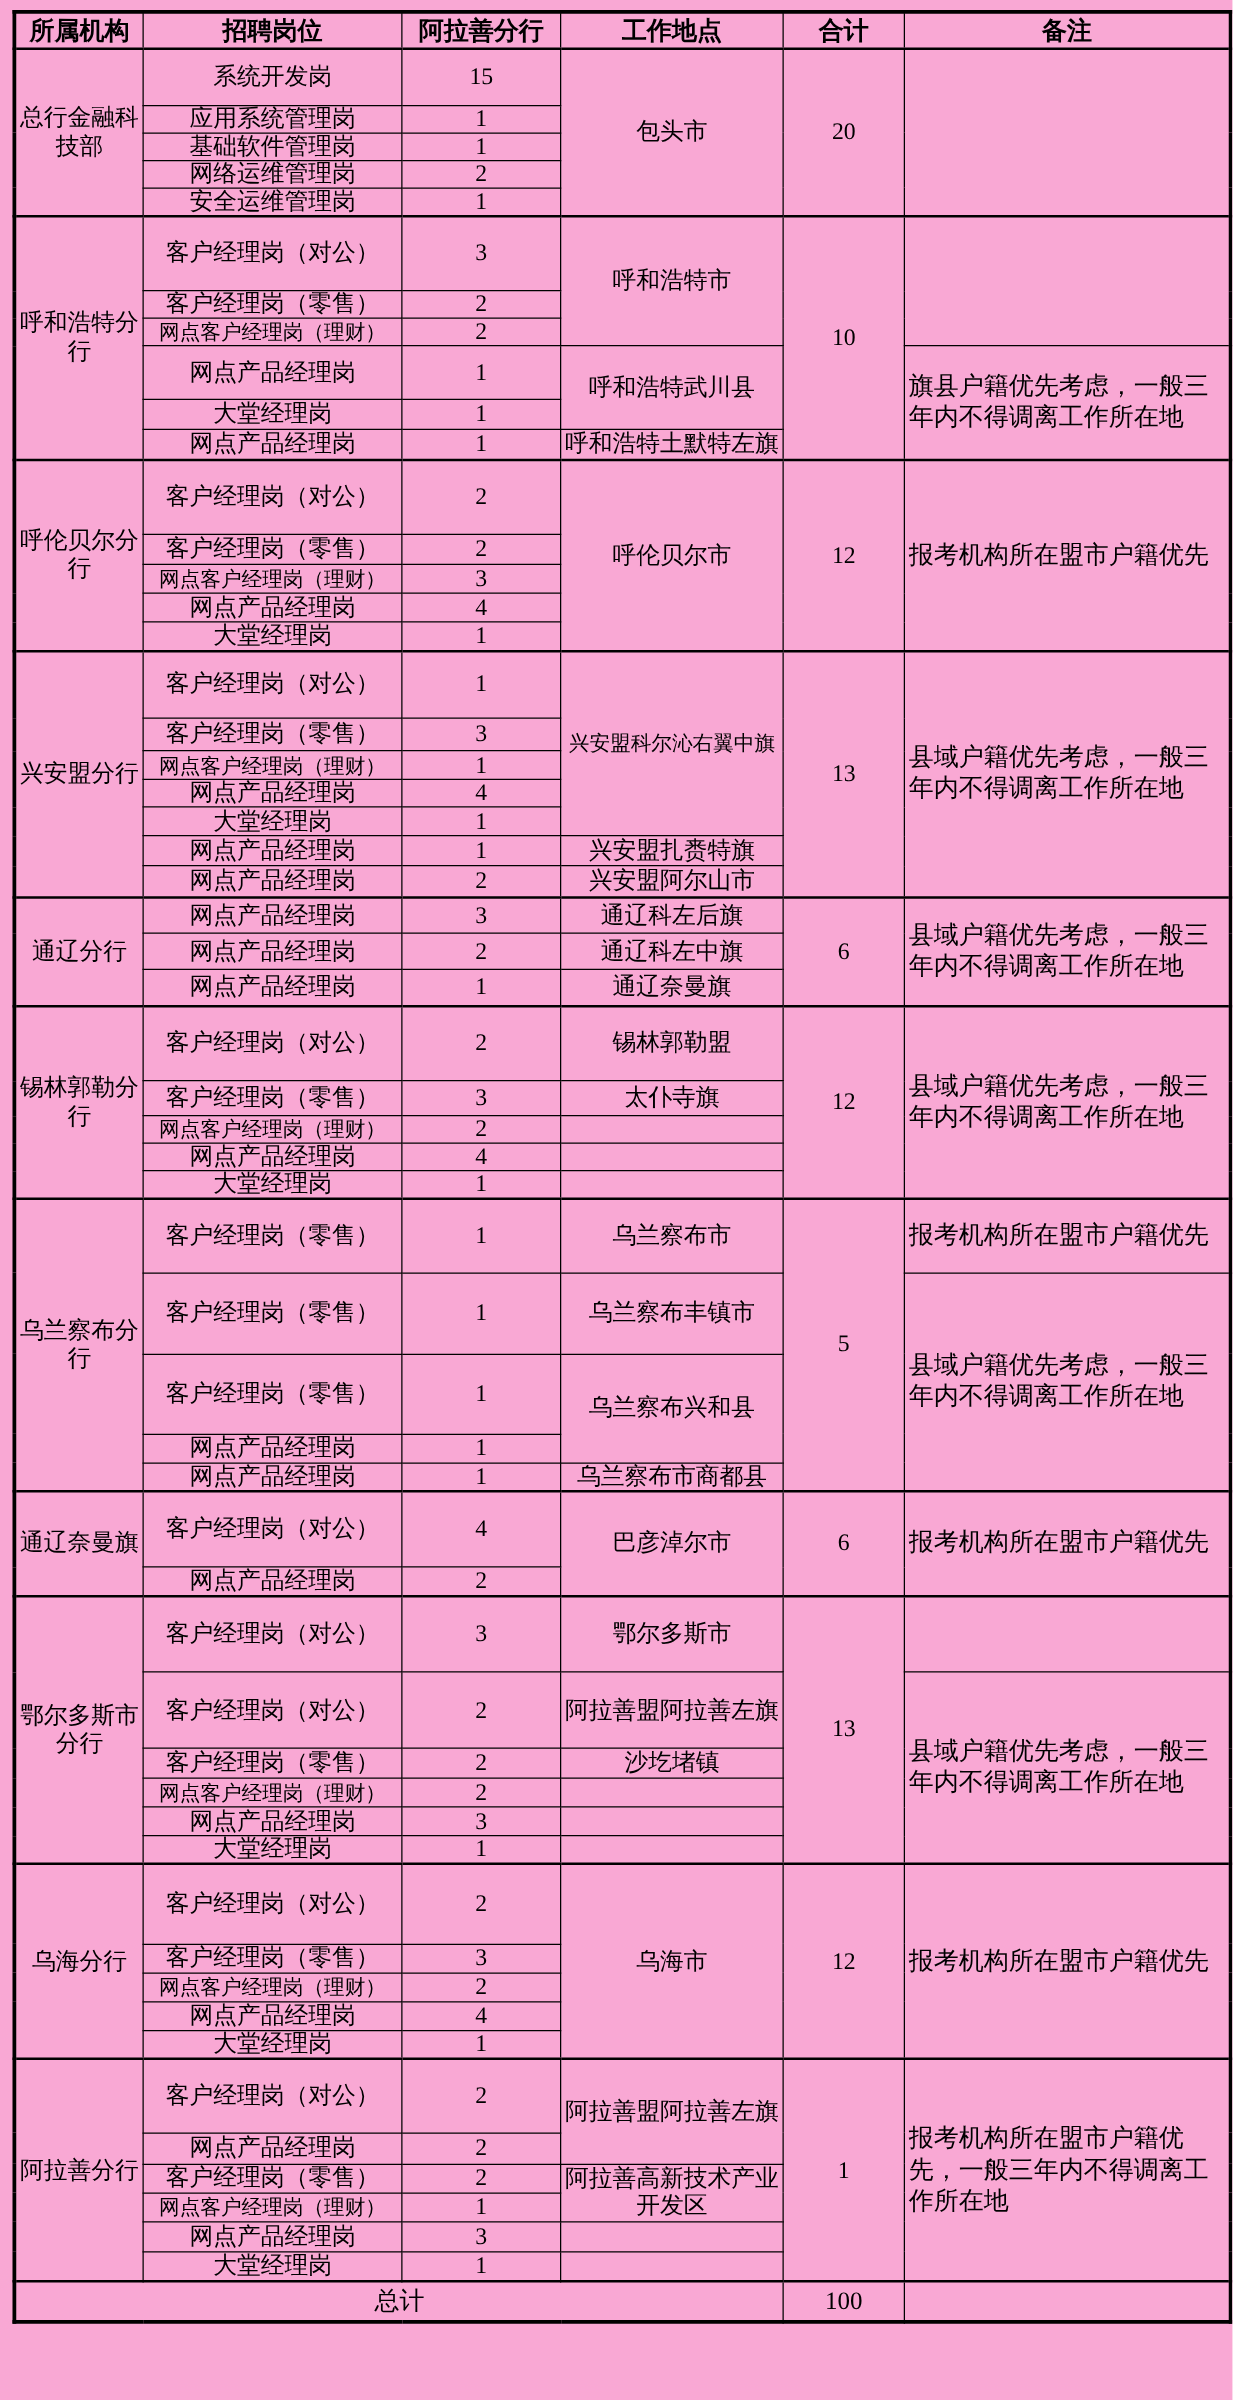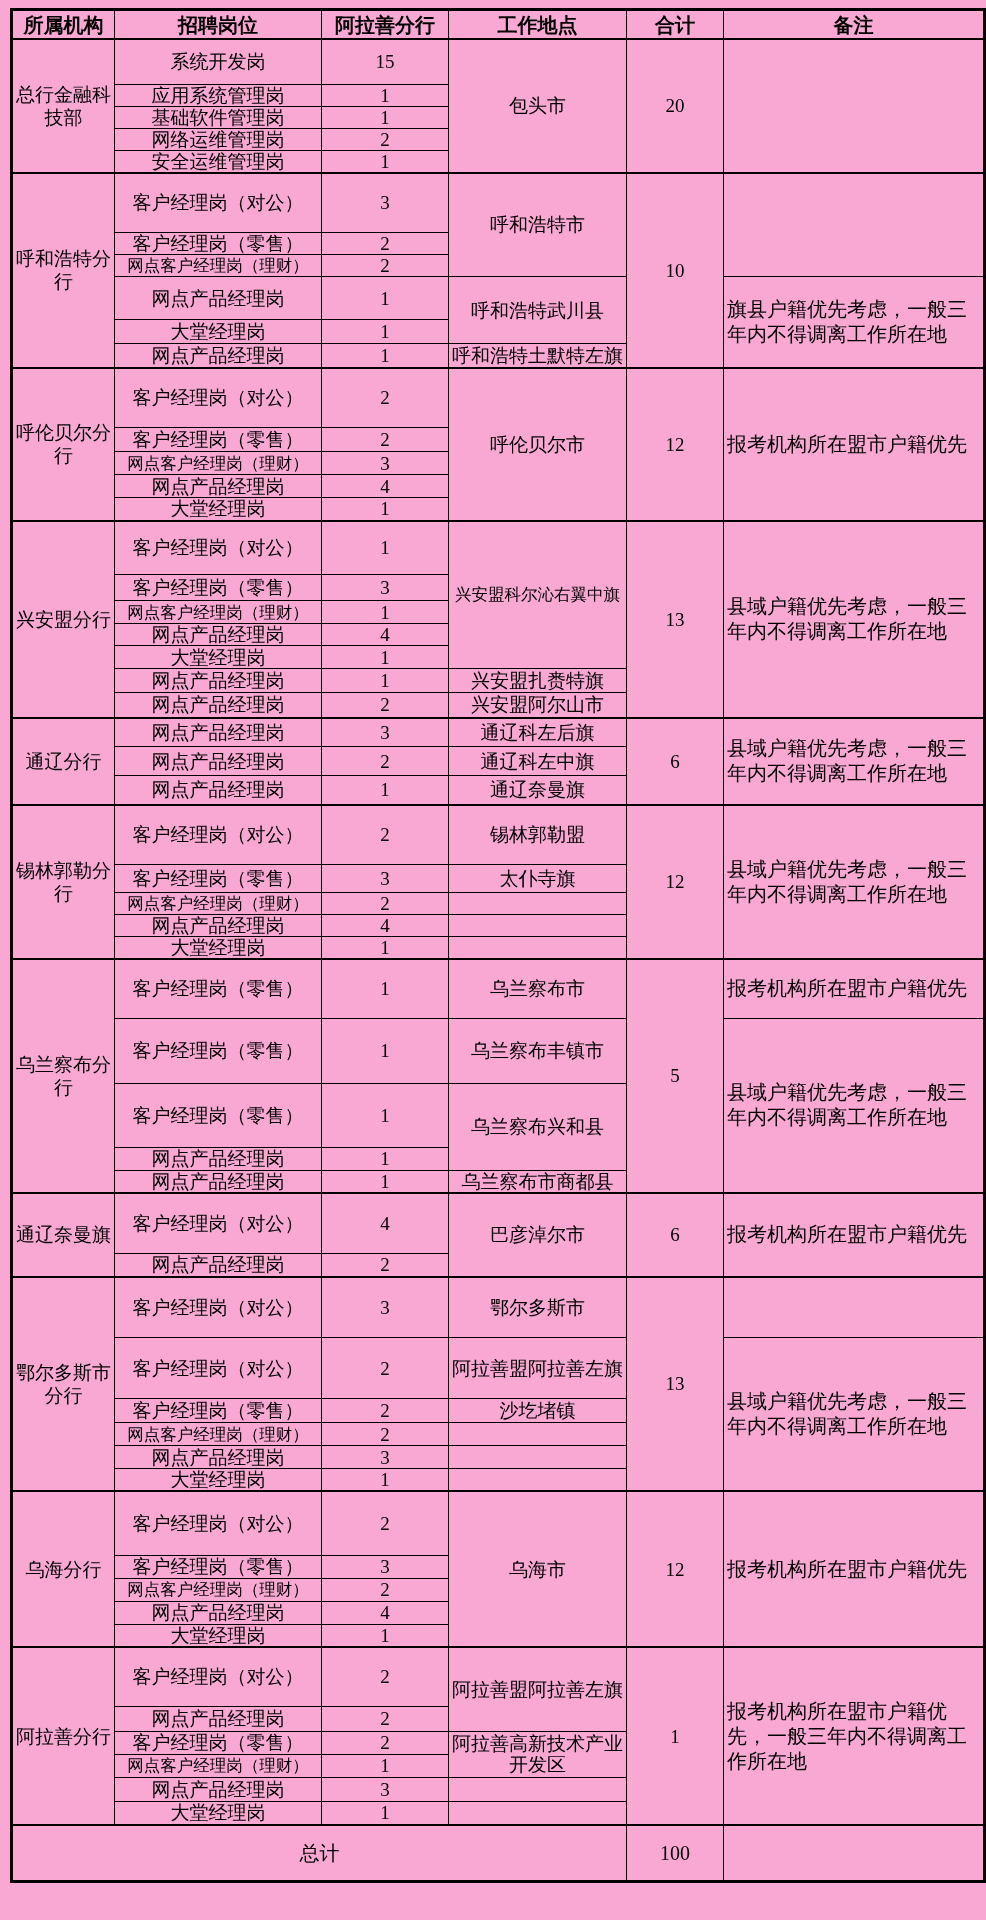--- a/index.html
+++ b/index.html
@@ -39,21 +39,21 @@
   td {
     font-size: 19px;
     line-height: 21px;
     font-weight: normal;
   }
   td.org { line-height: 23px; margin-top: 16px; }
   td.remark {
     font-size: 20px;
     line-height: 25px;
     text-align: left;
-    padding: 12px 3px;
+    padding: 0 3px;
   }
   td.shrink { font-size: 16.5px; text-align: center; }
   tr.sec > td { border-top: 2px solid #000; }
   tfoot td {
     font-size: 20px;
     font-weight: normal;
     height: 30px;
     border-top: 2px solid #000;
   }
 </style>

